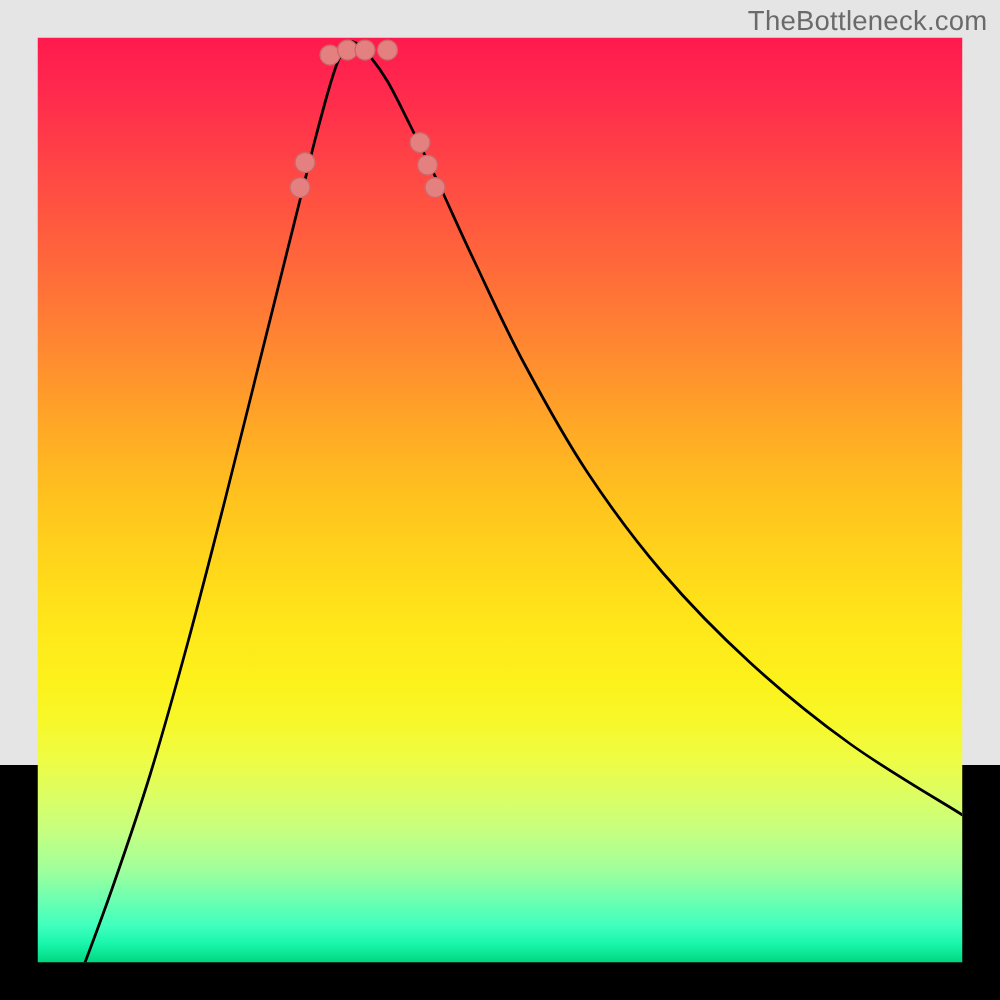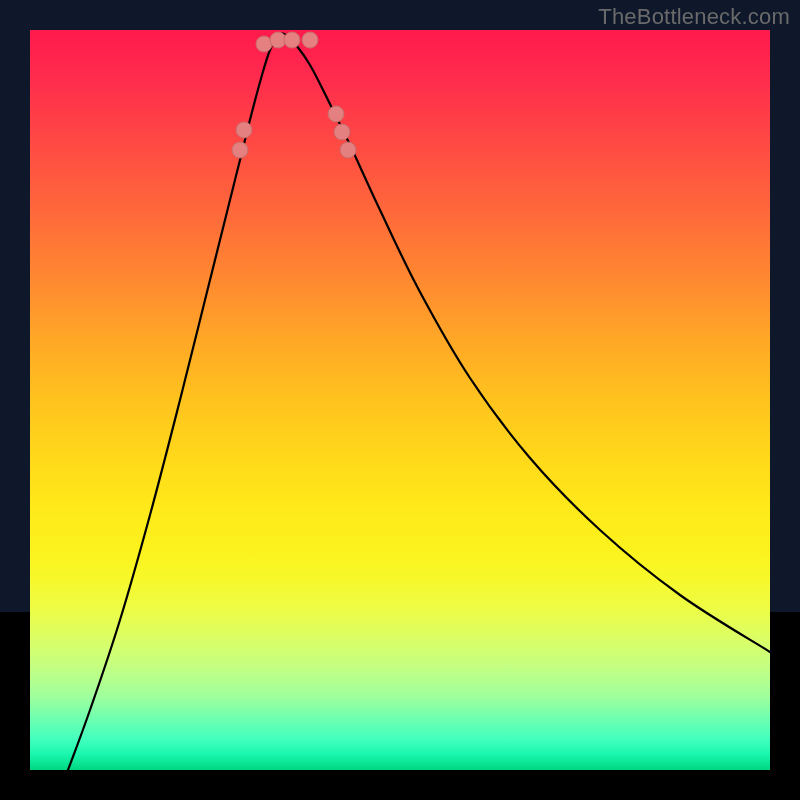--- a/index.html
+++ b/index.html
@@ -10,21 +10,21 @@
     background: #000;
     font-family: Arial, Helvetica, sans-serif;
     overflow: hidden;
   }
   .frame {
     position: absolute;
     left: 0;
     top: 0;
     width: 800px;
     height: 612px;
-    background: #0f172a;
+    background: #e5e5e5;
   }
   .plot-area {
     position: absolute;
     left: 30px;
     top: 30px;
     width: 740px;
     height: 740px;
     overflow: hidden;
   }
   .gradient {

